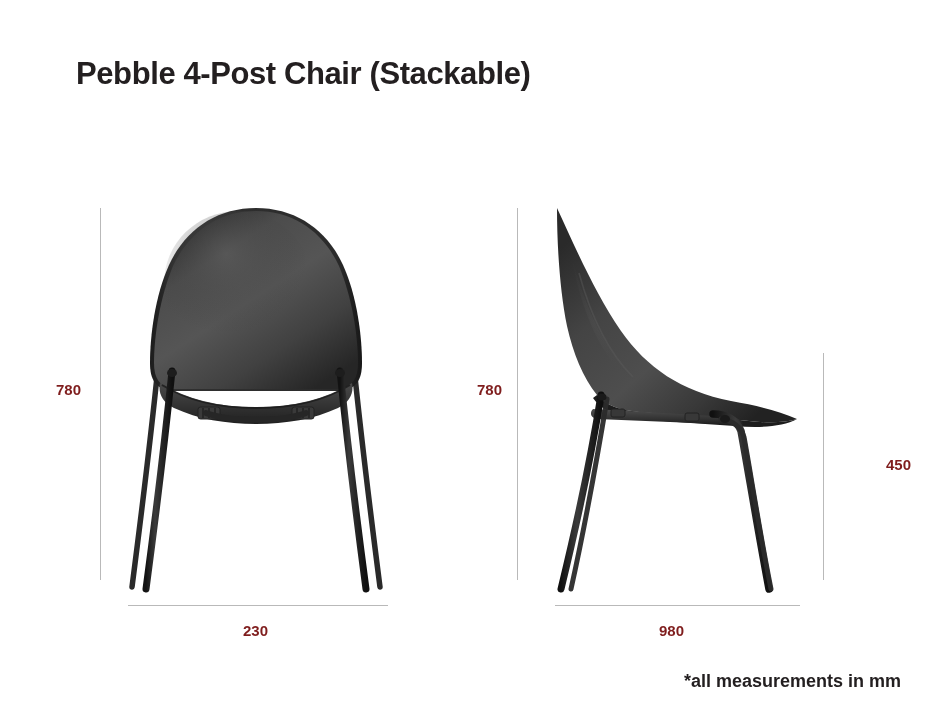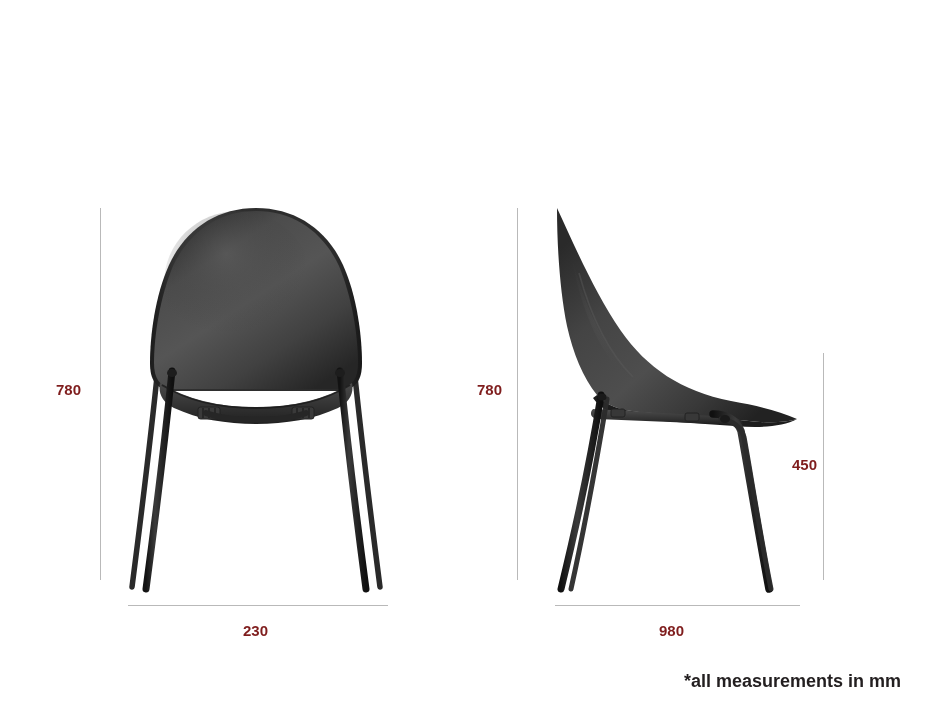--- a/index.html
+++ b/index.html
@@ -77,20 +77,21 @@
     width: 290px;
     height: 400px;
   }
   .chair-view svg { display: block; }
 </style>
 </head>
 <body>
 
 <div id="spec-sheet">
 
+  <div id="product-title">Pebble 4-Post Chair (Stackable)</div>
 
   <div class="chair-view" id="front-view">
     <svg width="300" height="400" viewBox="0 0 300 400" xmlns="http://www.w3.org/2000/svg">
       <defs>
         <linearGradient id="fShellGrad" x1="0.18" y1="0.05" x2="0.85" y2="0.95">
           <stop offset="0%" stop-color="#2e2e2e"></stop>
           <stop offset="22%" stop-color="#4c4c4c"></stop>
           <stop offset="48%" stop-color="#555555"></stop>
           <stop offset="75%" stop-color="#414141"></stop>
           <stop offset="100%" stop-color="#262626"></stop>
@@ -251,17 +252,17 @@
   <div class="dim-line-h" style="left:128px; top:605px; width:260px;"></div>
   <div class="dim-label" style="left:243px; top:622px;">230</div>
 
   <div class="dim-line-v" style="left:517px; top:208px; height:372px;"></div>
   <div class="dim-label" style="left:477px; top:381px;">780</div>
 
   <div class="dim-line-h" style="left:555px; top:605px; width:245px;"></div>
   <div class="dim-label" style="left:659px; top:622px;">980</div>
 
   <div class="dim-line-v" style="left:823px; top:353px; height:227px;"></div>
-  <div class="dim-label" style="left:792px; top:456px;">450</div>
+  <div class="dim-label" style="left:886px; top:456px;">450</div>
 
   <div id="footnote">*all measurements in mm</div>
 
 </div>
 
 </body></html>

